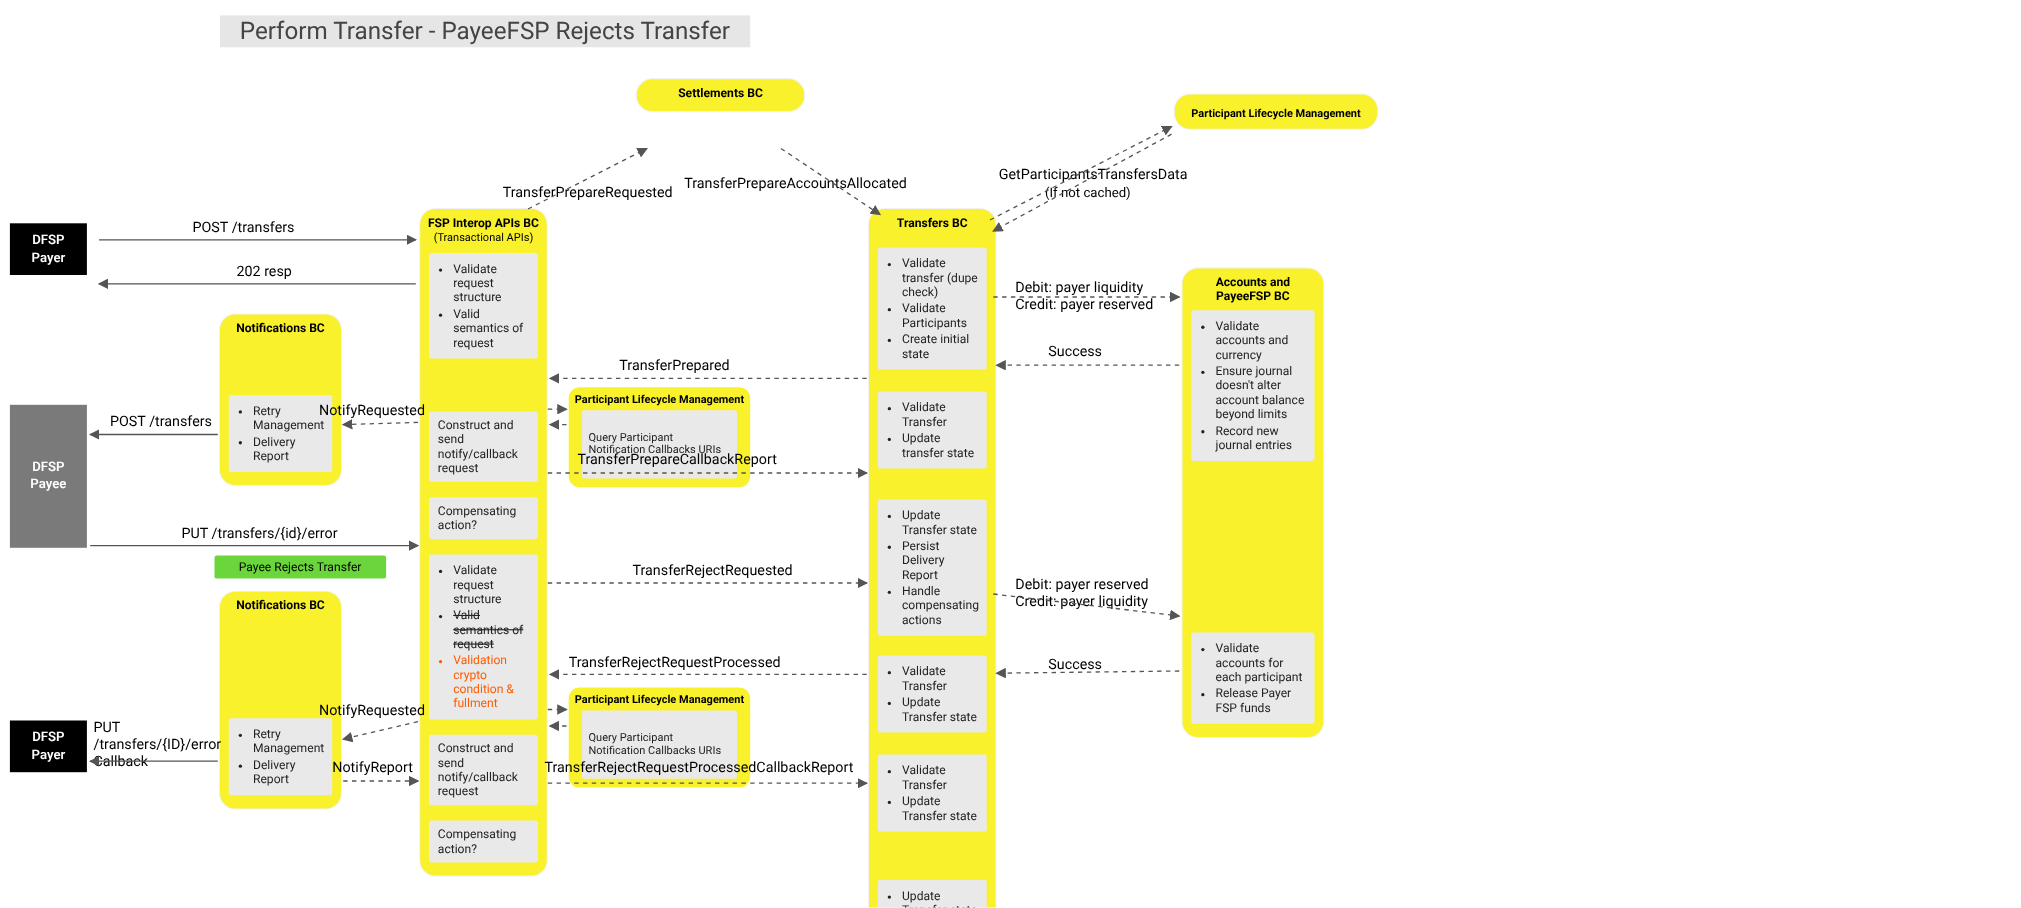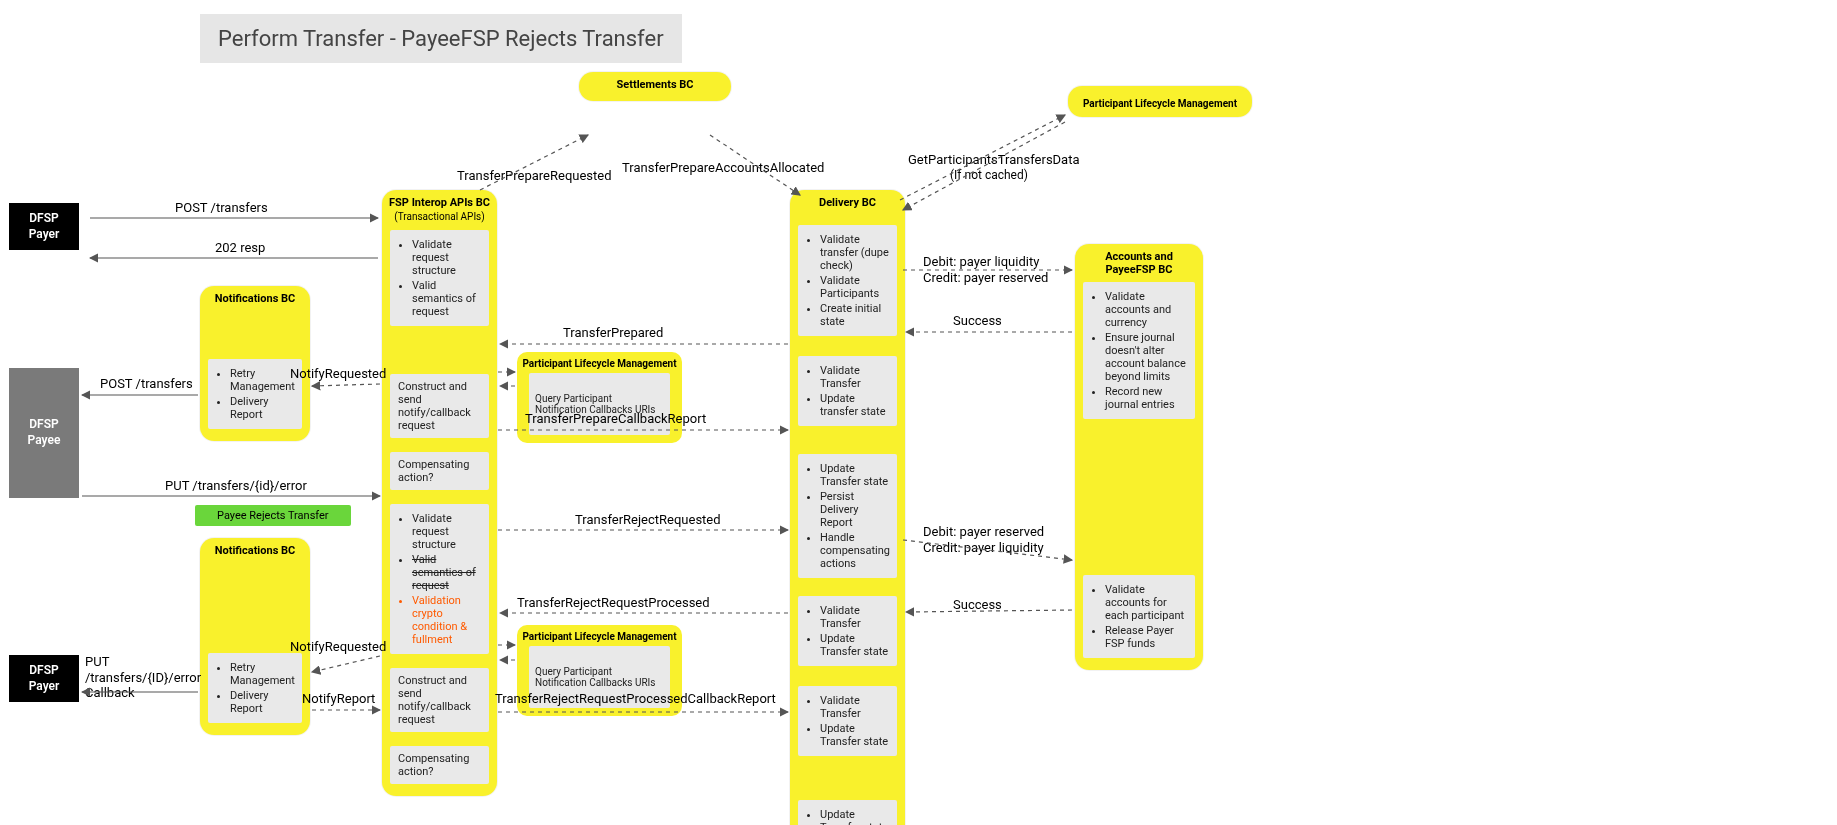--- a/index.html
+++ b/index.html
@@ -1,17 +1,17 @@
 <!DOCTYPE html>
 <html><head>
 <meta charset="utf-8">
 <style>
 html,body{margin:0;padding:0;font-family:-apple-system,BlinkMacSystemFont,"Segoe UI",Roboto,Arial,sans-serif;background:#fff;color:#000}
 .canvas{position:relative;width:1837px;height:825px}
-.title{position:absolute;left:200px;top:14px;background:#e6e6e6;padding:12px 18px;font-size:22px;color:#444}
+.title{position:absolute;left:200px;top:14px;background:#e6e6e6;padding:2px 18px;font-size:22px;color:#444}
 .box{position:absolute;border-radius:0;box-sizing:border-box}
 .dfsp{background:#000;color:#fff;width:70px;text-align:center;padding:8px 4px;font-size:12px;font-weight:600;line-height:1.3}
 .dfsp.gray{background:#7a7a7a}
 .bc{background:#f9f12c;border-radius:14px;box-shadow:0 0 0 1px rgba(0,0,0,.05);padding:0 0 8px 0}
 .bc-head{font-size:11px;font-weight:700;text-align:center;padding:6px 4px 2px}
 .bc-sub{font-size:10px;text-align:center;padding:0 4px 4px}
 .panel{background:#e9e9e9;margin:4px 8px;padding:6px 8px;font-size:11px;border-radius:2px;color:#222}
 .panel ul{margin:0;padding-left:14px}
 .panel li{margin:2px 0}
 .panel-text{font-size:11px}
@@ -108,21 +108,21 @@
     <div class="bc-head">Participant Lifecycle Management</div>
     <div class="panel panel-text">Query Participant Notification Callbacks URIs</div>
   </div>
 
   <div class="box small-bc" style="left:517px;top:625px;width:165px">
     <div class="bc-head">Participant Lifecycle Management</div>
     <div class="panel panel-text">Query Participant Notification Callbacks URIs</div>
   </div>
 
   <div class="box bc" style="left:790px;top:190px;width:115px">
-    <div class="bc-head">Delivery BC</div>
+    <div class="bc-head">Transfers BC</div>
     <div style="height:10px"></div>
     <div class="panel">
       <ul>
         <li>Validate transfer (dupe check)</li>
         <li>Validate Participants</li>
         <li>Create initial state</li>
       </ul>
     </div>
     <div style="height:12px"></div>
     <div class="panel">

